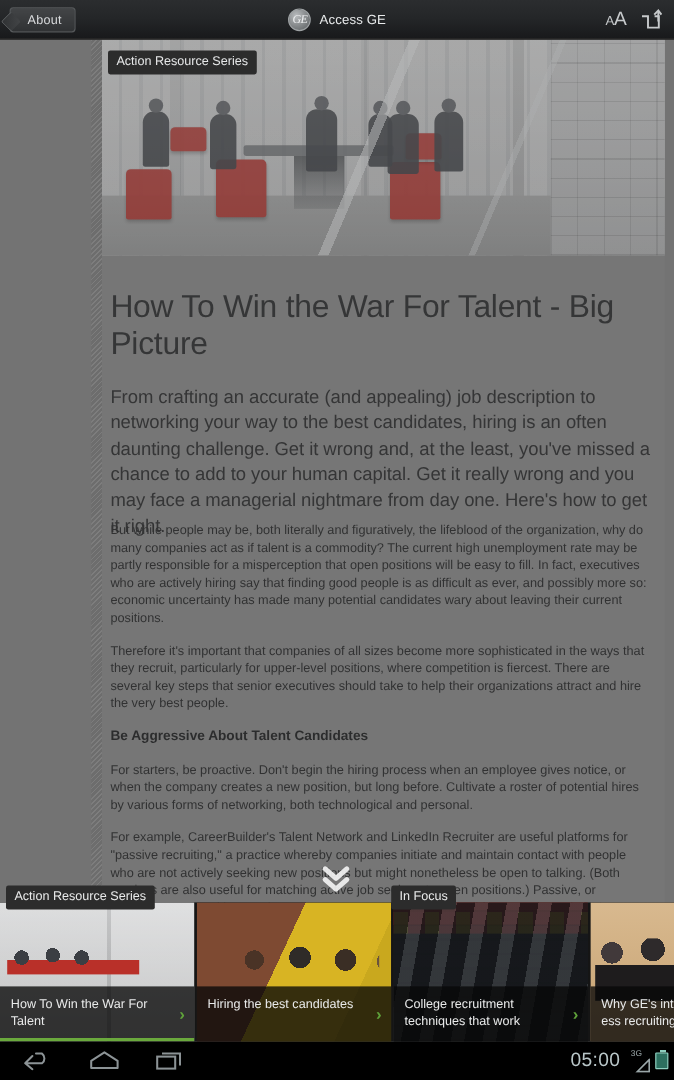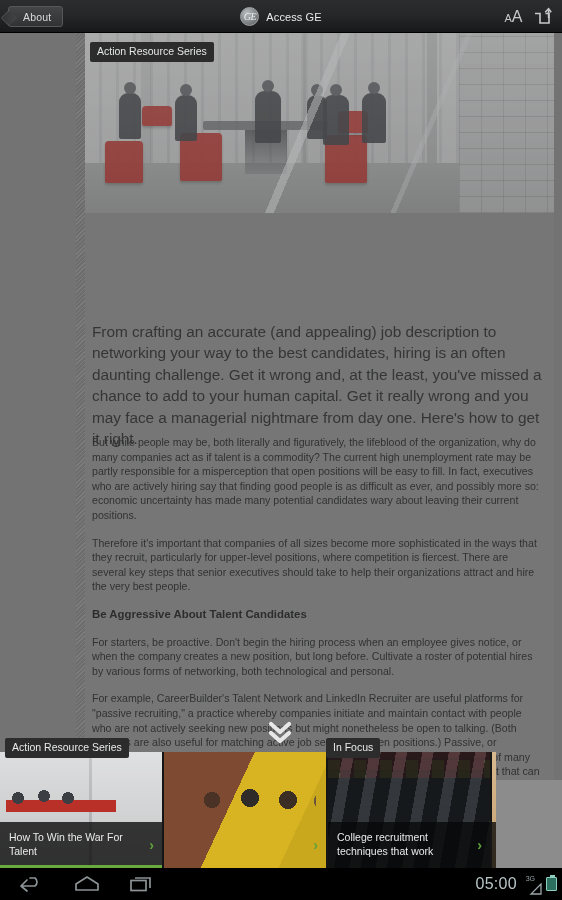--- a/index.html
+++ b/index.html
@@ -190,21 +190,21 @@
 
   
   #veil {
     position:absolute; left:0; top:33px; width:562px; height:747px;
     background: rgba(70,70,70,.34);
     pointer-events:none; z-index:20;
   }
 
   
   #carousel {
-    position:absolute; left:0; top:752px; width:496px; height:116px;
+    position:absolute; left:0; top:752px; width:562px; height:116px;
     z-index:30; overflow:hidden;
     background:#151515;
   }
   .card {
     position:absolute; top:0; height:116px; overflow:hidden;
   }
   .card .thumb { position:absolute; inset:0; }
   .card .label {
     position:absolute; left:0; right:0; bottom:0; height:46px;
     background: rgba(8,8,8,.78);
@@ -376,20 +376,21 @@
           <span class="head"></span>
         </div>
 
       <div class="hero-layer hl-diag"></div>
       <div class="hero-layer hl-glass"></div>
 
       <div id="series-tag-top">Action Resource Series</div>
     </div>
 
     <div id="article">
+      <h1 id="headline">How To Win the War For Talent - Big Picture</h1>
       <div id="standfirst">From crafting an accurate (and appealing) job description to networking your way to the best candidates, hiring is an often daunting challenge. Get it wrong and, at the least, you've missed a chance to add to your human capital. Get it really wrong and you may face a managerial nightmare from day one. Here's how to get it right.</div>
 
       <div id="bodycopy">
         <p>But while people may be, both literally and figuratively, the lifeblood of the organization, why do many companies act as if talent is a commodity? The current high unemployment rate may be partly responsible for a misperception that open positions will be easy to fill. In fact, executives who are actively hiring say that finding good people is as difficult as ever, and possibly more so: economic uncertainty has made many potential candidates wary about leaving their current positions.</p>
         <p>Therefore it's important that companies of all sizes become more sophisticated in the ways that they recruit, particularly for upper-level positions, where competition is fiercest. There are several key steps that senior executives should take to help their organizations attract and hire the very best people.</p>
         <h3>Be Aggressive About Talent Candidates</h3>
         <p>For starters, be proactive. Don't begin the hiring process when an employee gives notice, or when the company creates a new position, but long before. Cultivate a roster of potential hires by various forms of networking, both technological and personal.</p>
         <p>For example, CareerBuilder's Talent Network and LinkedIn Recruiter are useful platforms for "passive recruiting," a practice whereby companies initiate and maintain contact with people who are not actively seeking new positions but might nonetheless be open to talking. (Both services are also useful for matching active job seekers to open positions.) Passive, or "continuous," recruiting can be a great way to vet promising candidates over a period of many weeks or months. For fast-growing companies it can serve to create a pipeline of talent that can be hired</p>
       </div>
     </div>
@@ -411,20 +412,21 @@
 
     <div class="card" style="left:0; width:162px;">
       <div class="thumb t1"></div>
       <div class="label">How To Win the War For Talent</div>
       <div class="arrow">›</div>
       <div class="active-bar"></div>
     </div>
 
     <div class="card" style="left:164px; width:162px;">
       <div class="thumb t2"></div>
+      <div class="label">Hiring the best candidates</div>
       <div class="arrow">›</div>
     </div>
 
     <div class="card" style="left:328px; width:162px;">
       <div class="thumb t3"></div>
       <div class="label">College recruitment techniques that work</div>
       <div class="arrow">›</div>
     </div>
 
     <div class="card" style="left:492px; width:162px;">

